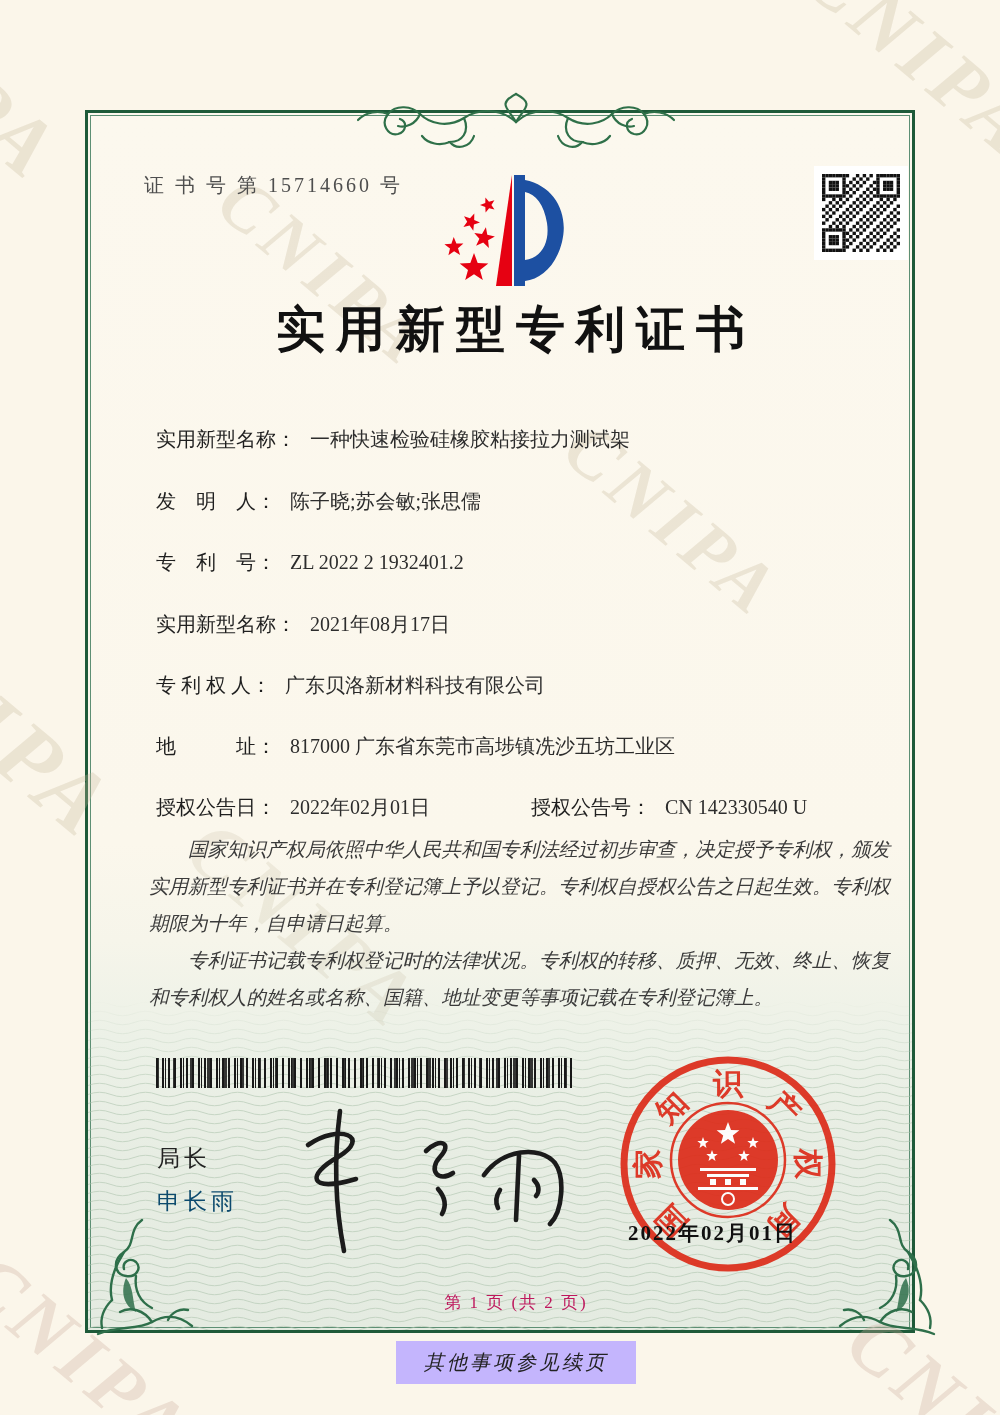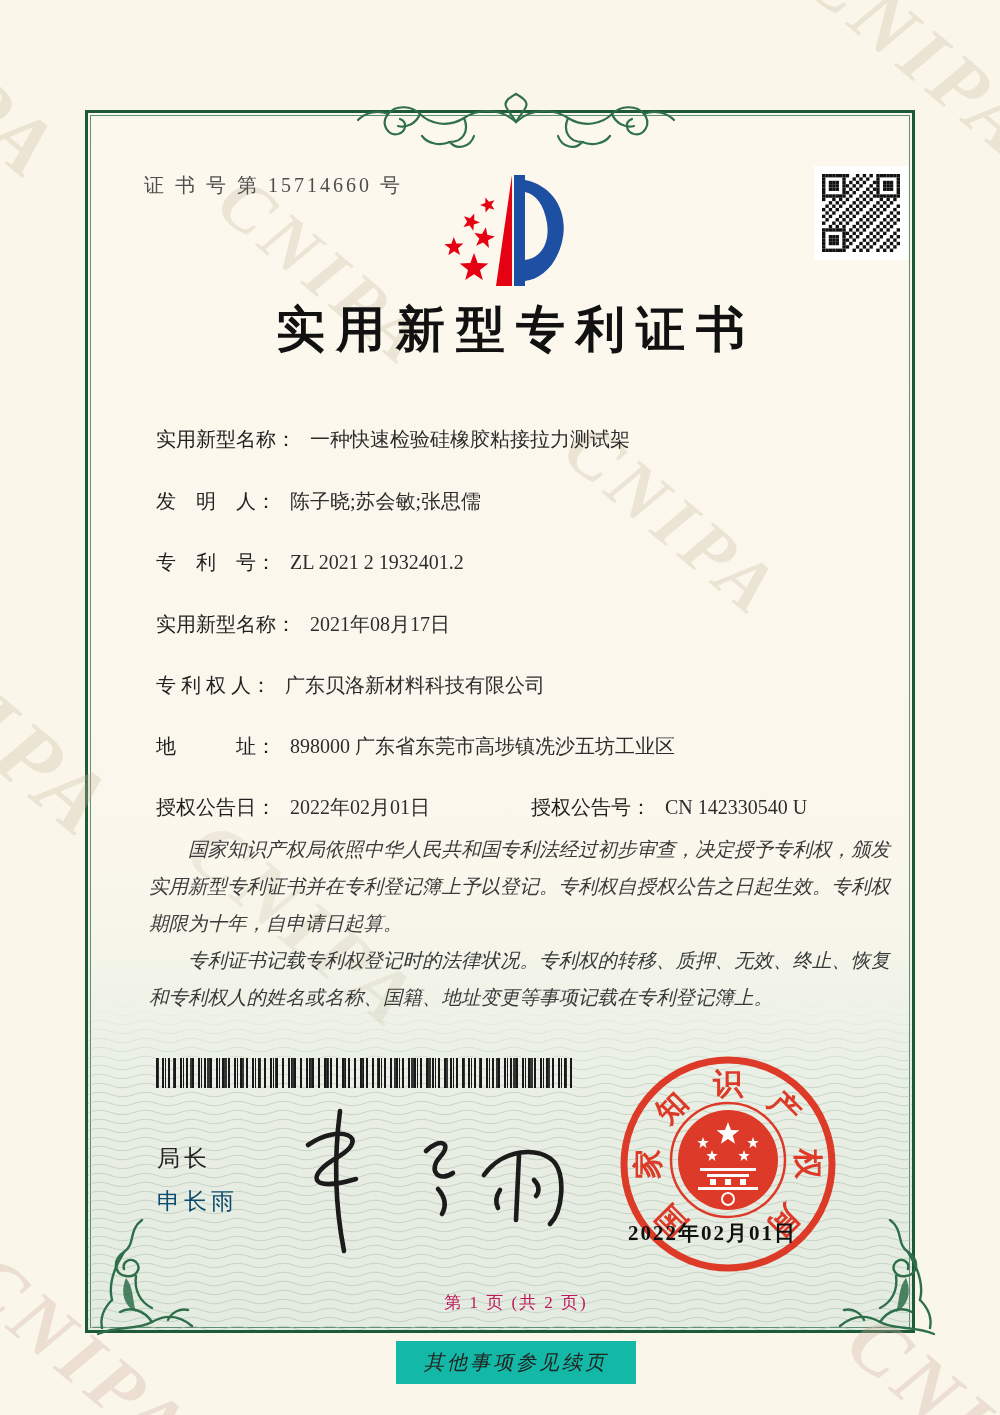--- a/index.html
+++ b/index.html
@@ -57,21 +57,21 @@
       repeating-linear-gradient(90deg,rgba(20,20,20,.85) 0 3px,transparent 3px 17px);
   }
   .director-title{left:141px;top:1143px;font-size:23px;color:#222;font-family:"Liberation Sans","DejaVu Sans",sans-serif;letter-spacing:4px;}
   .director-name{left:141px;top:1186px;font-size:23px;color:#0c4a6e;font-family:"Liberation Sans","DejaVu Sans",sans-serif;letter-spacing:4px;}
   .seal-date{
     left:612px;top:1219px;font-size:21px;font-weight:600;color:#101010;letter-spacing:2px;z-index:6;
   }
   .page-info{left:0;top:1291px;width:100%;text-align:center;font-size:17px;color:#be185d;letter-spacing:2px;}
   .footer-note{
     left:50%;top:1341px;transform:translateX(-50%);
-    background:#14b8a6;padding:8px 28px;font-size:20px;color:#222;font-style:italic;letter-spacing:3px;white-space:nowrap;
+    background:#c4b5fd;padding:8px 28px;font-size:20px;color:#222;font-style:italic;letter-spacing:3px;white-space:nowrap;
   }
   .content{position:absolute;left:16px;top:0;width:1000px;height:1415px;}
   svg{display:block;}
 </style>
 </head>
 <body>
 
 <div class="frame">
   <div class="frame-inner"></div>
   <div class="waves-wrap">
@@ -420,24 +420,24 @@
       </g>
     <polygon points="71,7 55,118 71,118" fill="#e60112"></polygon>
     <rect x="73" y="7" width="11" height="111" fill="#1d50a2"></rect>
     <path d="M84,12 C114,18 128,46 121,74 C115,98 100,111 84,113 L84,92 C100,90 109,75 106,55 C103,37 95,26 84,24 Z" fill="#1d50a2"></path>
   </svg>
 
   <div class="abs title">实用新型专利证书</div>
 
   <div class="row" style="top:486px"><span class="lbl">发　明　人：</span><span class="val">陈子晓;苏会敏;张思儒</span></div>
   <div class="row" style="top:424px"><span class="lbl">实用新型名称：</span><span class="val">一种快速检验硅橡胶粘接拉力测试架</span></div>
-  <div class="row" style="top:547px"><span class="lbl">专　利　号：</span><span class="val">ZL 2021 2 1932401.2</span></div>
+  <div class="row" style="top:547px"><span class="lbl">专　利　号：</span><span class="val">ZL 2022 2 1932401.2</span></div>
   <div class="row" style="top:609px"><span class="lbl">实用新型名称：</span><span class="val">2021年08月17日</span></div>
   <div class="row" style="top:670px"><span class="lbl">专 利 权 人：</span><span class="val">广东贝洛新材料科技有限公司</span></div>
-  <div class="row" style="top:731px"><span class="lbl">地　　　址：</span><span class="val">898000 广东省东莞市高埗镇冼沙五坊工业区</span></div>
+  <div class="row" style="top:731px"><span class="lbl">地　　　址：</span><span class="val">817000 广东省东莞市高埗镇冼沙五坊工业区</span></div>
   <div class="row" style="top:792px">
     <span class="lbl">授权公告日：</span><span class="val">2022年02月01日</span>
     <span class="pair2">
       <span class="lbl">授权公告号：</span><span class="val">CN 142330540 U</span>
     </span>
   </div>
 
   <div class="legal">
     <p>国家知识产权局依照中华人民共和国专利法经过初步审查，决定授予专利权，颁发实用新型专利证书并在专利登记簿上予以登记。专利权自授权公告之日起生效。专利权期限为十年，自申请日起算。</p>
     <p>专利证书记载专利权登记时的法律状况。专利权的转移、质押、无效、终止、恢复和专利权人的姓名或名称、国籍、地址变更等事项记载在专利登记簿上。</p>

